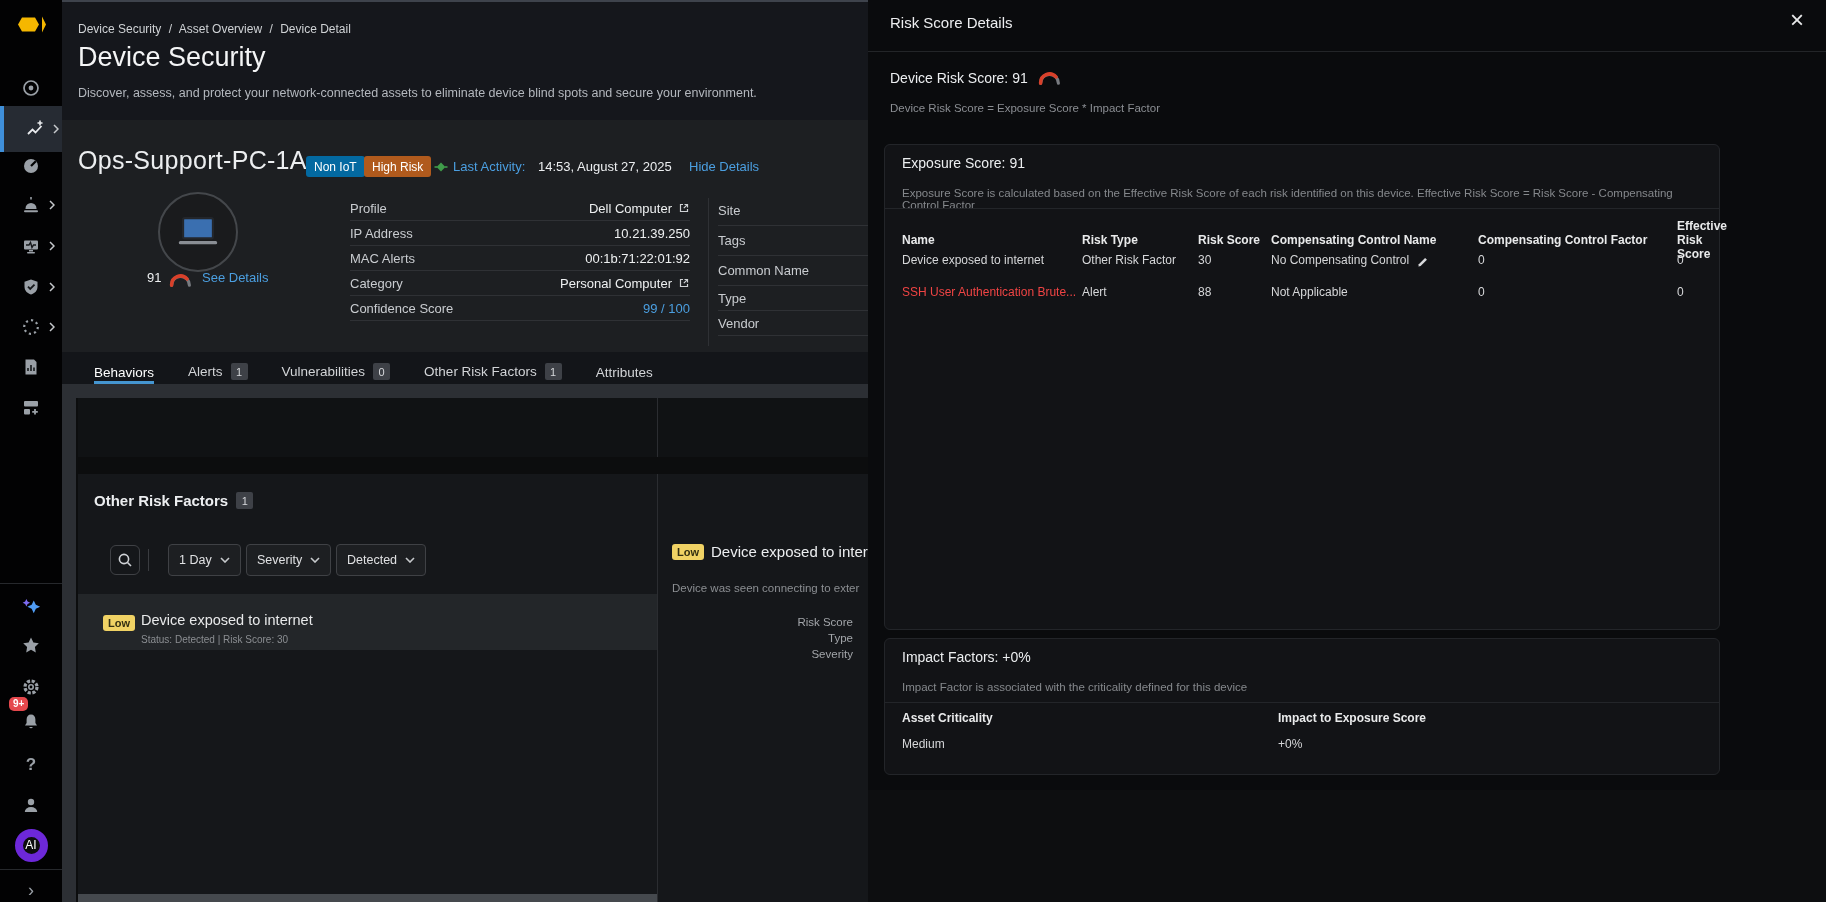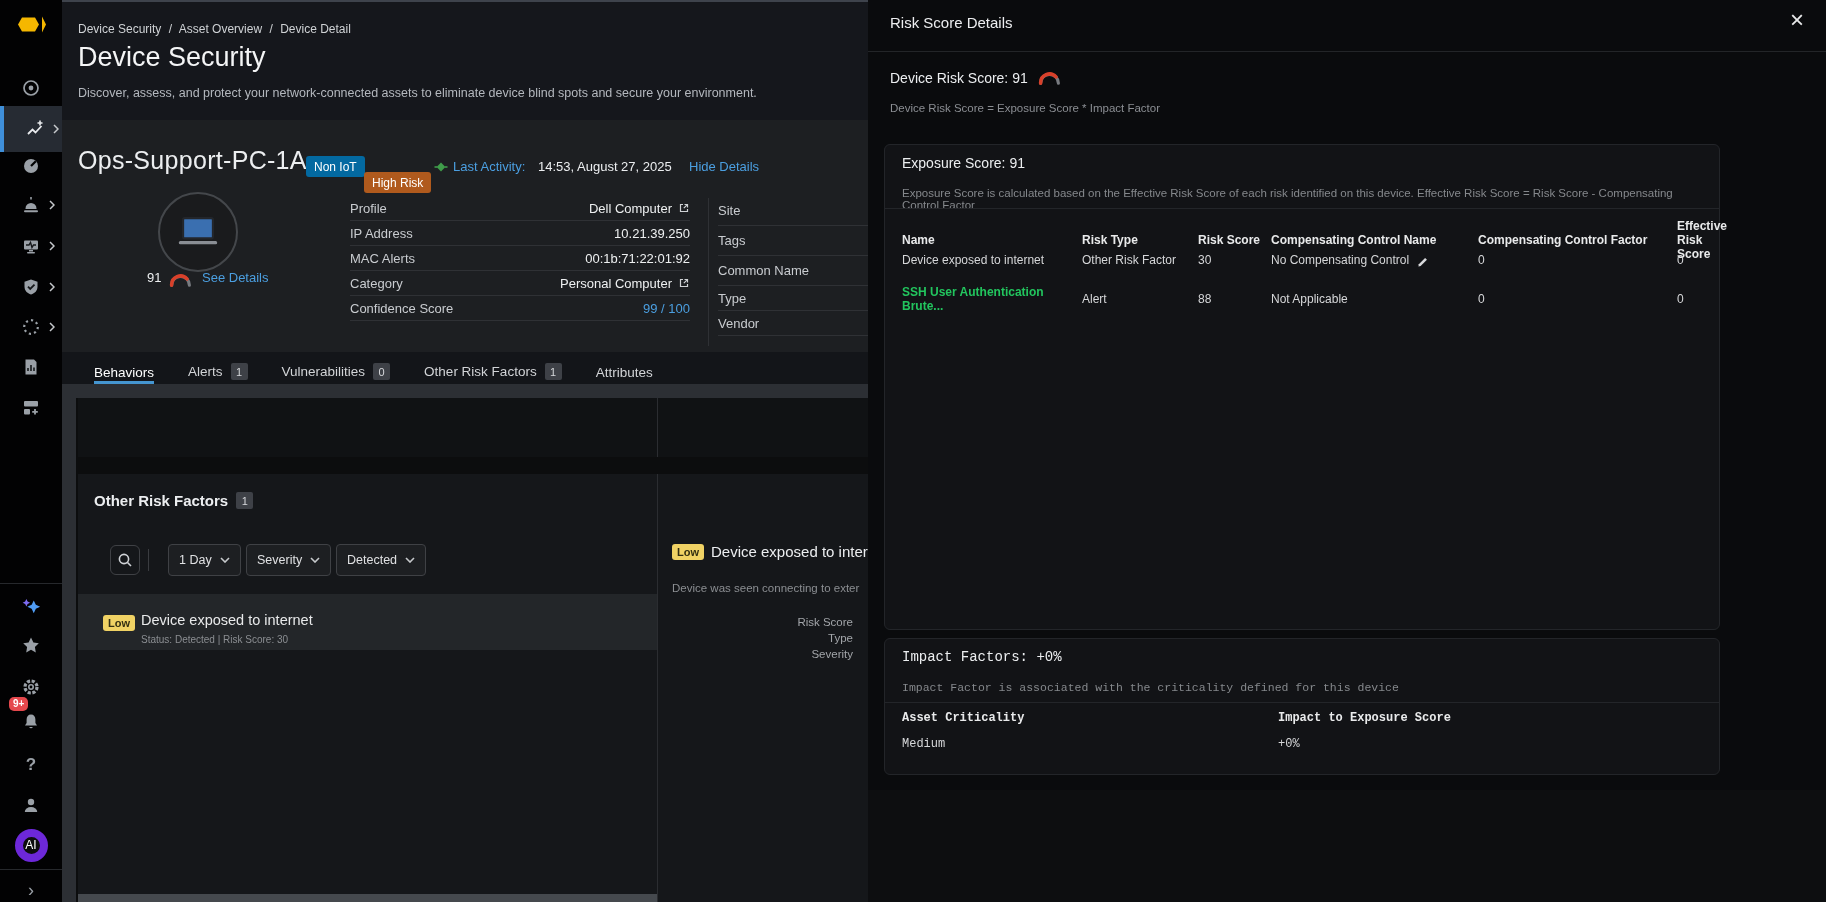--- a/index.html
+++ b/index.html
@@ -31,21 +31,21 @@
   .breadcrumb .crumb { cursor:pointer; }
   .page-title { position:absolute; left:78px; top:42px; font-size:27px; font-weight:400; color:#f4f5f6; }
   .page-subtitle { position:absolute; left:78px; top:86px; font-size:12.5px; color:#b4b8be; }
 
   
   .device-panel { position:absolute; left:62px; top:120px; width:806px; height:232px; background:#1d1f22; }
   .device-name { position:absolute; left:78px; top:146px; font-size:25px; font-weight:500; color:#eceef0; letter-spacing:0.3px; }
   .badge { position:absolute; height:21px; border-radius:3px; color:#fff; font-size:12px;
            display:flex; align-items:center; padding:0 8px; }
   .badge-noniot { left:306px; top:156px; background:#0369a1; }
-  .badge-highrisk { left:364px; top:156px; background:#b05a1d;margin-top:16px; }
+  .badge-highrisk { left:364px; top:156px; background:#b05a1d; }
   .status-ico { position:absolute; left:434px; top:160px; }
   .last-activity-label { position:absolute; left:453px; top:159px; font-size:13px; color:#4b9fe1; }
   .last-activity-value { position:absolute; left:538px; top:159px; font-size:13px; color:#eceef0; }
   .hide-details { position:absolute; left:689px; top:159px; font-size:13px; color:#4b9fe1; cursor:pointer; }
   .avatar-circle { position:absolute; left:158px; top:192px; width:80px; height:80px; border-radius:50%;
            border:2px solid #44474b; background:#1a1b1d; display:flex; align-items:center; justify-content:center; }
   .score-91 { position:absolute; left:147px; top:270px; font-size:13px; color:#eceef0; }
   .gauge-ico { position:absolute; left:169px; top:273px; }
   .see-details { position:absolute; left:202px; top:270px; font-size:13px; color:#4b9fe1; cursor:pointer; }
 
@@ -103,33 +103,33 @@
   
   .rpanel { position:absolute; left:868px; top:0; width:958px; height:902px; background:#0a0b0d; z-index:5; }
   .rpanel-title { position:absolute; left:22px; top:14px; font-size:15px; font-weight:500; color:#edeef0; }
   .rpanel-close { position:absolute; right:22px; top:6px; font-size:24px; color:#e8e9ea; cursor:pointer; }
   .rpanel-divider { position:absolute; left:0; top:51px; width:958px; height:1px; background:#232528; }
   .drs-row { position:absolute; left:22px; top:70px; display:flex; align-items:center; gap:10px; }
   .drs-label { font-size:14px; color:#eceef0; }
   .rpanel-formula { position:absolute; left:22px; top:102px; font-size:11.5px; color:#8b8e93; }
   .card { position:absolute; left:16px; width:836px; background:#121316; border:1px solid #232529; border-radius:6px; }
   .card-exposure { top:144px; height:486px; }
-  .card-impact { top:638px; height:137px;font-family:Liberation Mono, monospace; }
+  .card-impact { top:638px; height:137px; }
   .card-title { position:absolute; left:17px; top:10px; font-size:14px; color:#eceef0; }
   .card-desc { position:absolute; left:17px; top:42px; right:17px; font-size:11.5px; color:#85888c; }
   .card-divider { position:absolute; left:0; top:63px; width:100%; height:1px; background:#232529; }
   .tgrid { position:absolute; left:17px; right:17px; display:grid;
            grid-template-columns:180px 116px 73px 207px 199px 1fr; align-items:center; }
   .tgrid-impact { grid-template-columns:376px 1fr; }
   .thead { top:74px; font-size:12px; font-weight:bold; color:#e9eaeb; }
   .trow1 { top:108px; } .trow2 { top:140px; }
   .trow1, .trow2, .irow { font-size:12px; color:#d6d7d9; }
   .ihead { top:72px; font-size:12px; font-weight:bold; color:#e9eaeb; }
   .irow { top:98px; }
-  .cell-link { color:#22c55e; cursor:pointer;font-weight:bold; }
+  .cell-link { color:#ef4444; cursor:pointer; }
   .cell-flex { display:flex; align-items:center; gap:7px; }
   .panel-footer { position:absolute; left:0; top:790px; width:958px; height:112px; background:#0d0e10; }
 </style>
 </head>
 <body>
 
 <div class="screen">
 
   <div class="sidebar">
     <svg class="logo" viewBox="0 0 42 40">

